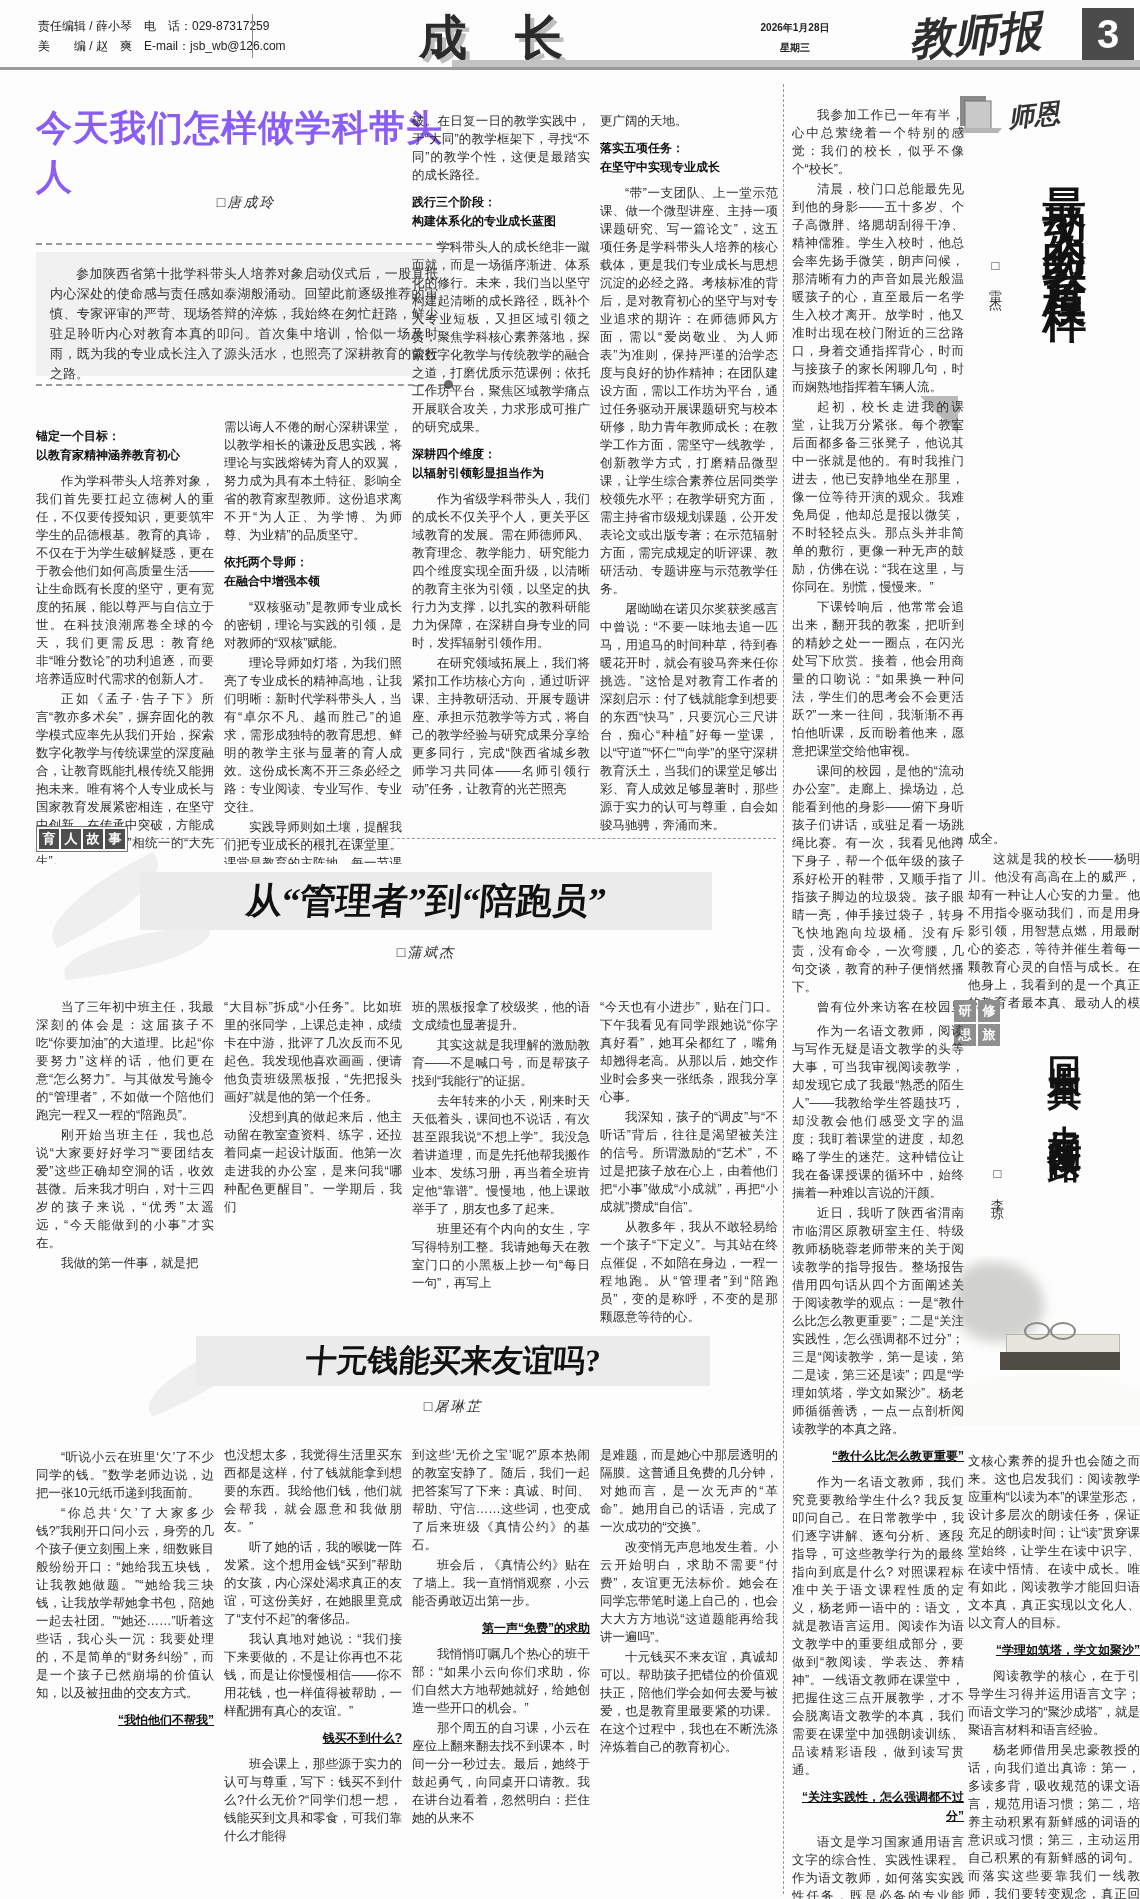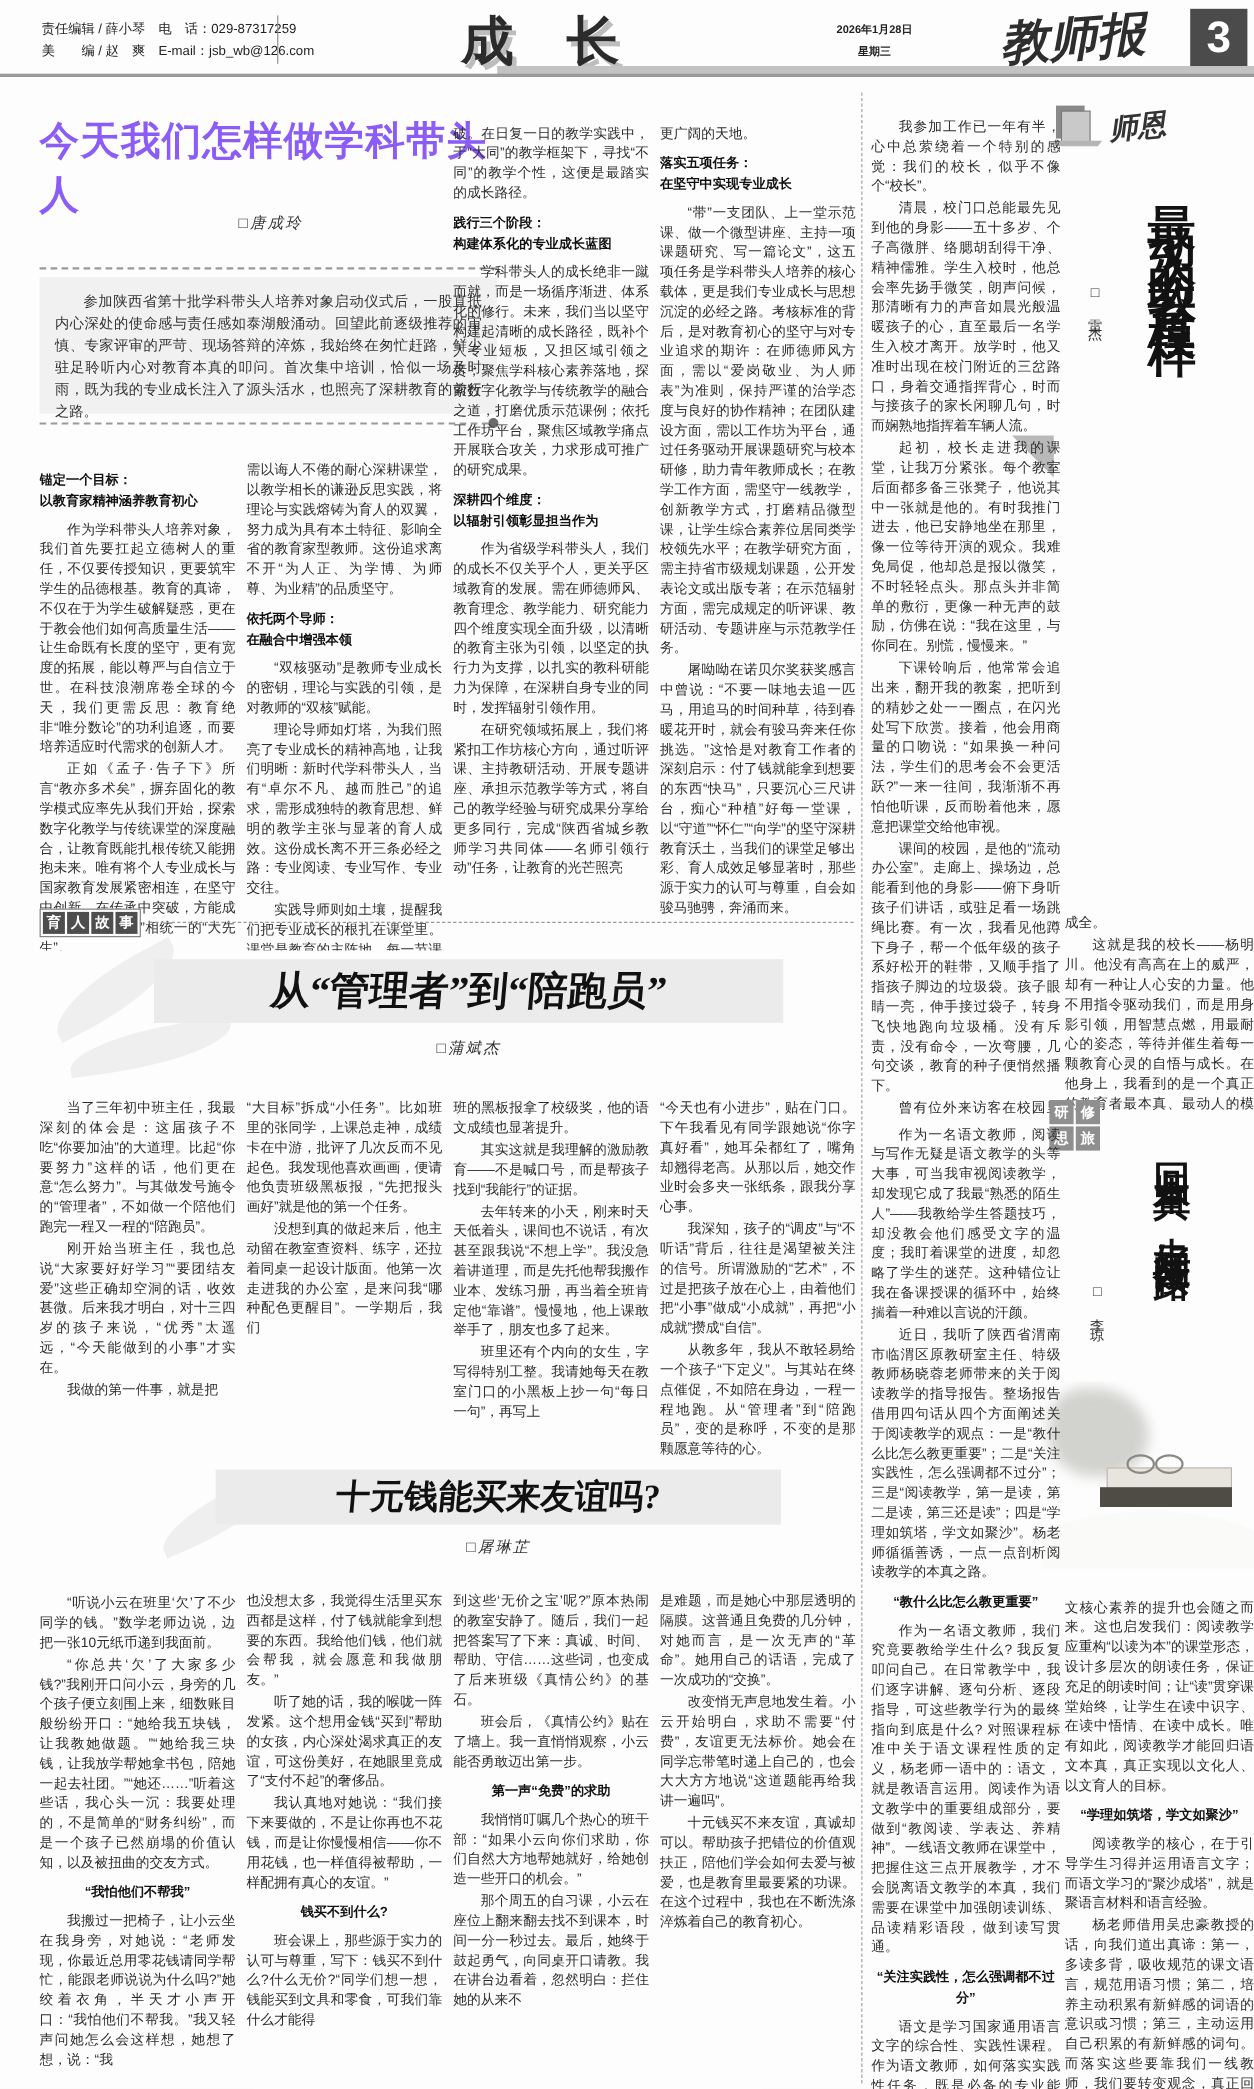--- a/index.html
+++ b/index.html
@@ -18,21 +18,21 @@
     transform:rotate(-4deg);color:#2e2e2e;}
   .page-num{position:absolute;left:1082px;top:8px;width:52px;height:52px;background:#4b4b4b;
     color:#fff;font-size:40px;font-weight:900;text-align:center;line-height:52px;}
   .rule-light{position:absolute;left:452px;top:60px;width:688px;height:10px;background:#c3c3c3;}
   .rule-main{position:absolute;left:0;top:67px;width:1140px;height:3px;background:#9a9a9a;}
   
   .col{position:absolute;overflow:hidden;font-size:12.5px;line-height:18px;text-align:justify;color:#2c2c2c;margin-top:20px;}
   .para{text-indent:2em;margin:0 0 2px 0;}
   .para.p0{text-indent:0;}
   .sub{font-weight:bold;font-size:12px;line-height:19px;margin:9px 0 7px 0;white-space:pre-line;color:#111;}
-  .sub.c{text-align:center;}
+  .sub.c{text-align:right;text-decoration:underline;}
   .byline{position:absolute;text-align:center;font-size:14px;letter-spacing:2px;color:#333;
     font-family:"Liberation Serif",serif;font-style:italic;}
   
   .lead-title{position:absolute;left:36px;top:104px;width:420px;text-align:left;
     font-size:36px;font-weight:900;letter-spacing:1px;color:#8b5cf6;}
   .dash-h{position:absolute;border-top:2px dashed #9a9a9a;height:0;}
   .dash-dot{position:absolute;width:9px;height:9px;border-radius:50%;background:#6b6b6b;}
   .intro-box{position:absolute;left:36px;top:252px;width:416px;height:124px;background:#f1f1f1;
     padding:12px 14px;box-sizing:border-box;font-size:13px;line-height:20px;text-align:justify;
     font-family:"Liberation Serif",serif;color:#333;}
@@ -168,21 +168,20 @@
 
   <div class="leaf" style="left:140px;top:1360px;width:120px;height:34px;transform:rotate(-24deg);"></div>
   <div class="band" style="left:196px;top:1336px;width:514px;height:50px;">
     <span class="bt" style="font-size:31px;line-height:50px;">十元钱能买来友谊吗?</span>
   </div>
   <div class="byline" style="left:196px;top:1398px;width:514px;text-align:center;">□屠琳芷</div>
   <div class="col" style="left:36px;top:1428px;width:178px;height:464px;">
       <div class="para">“听说小云在班里‘欠’了不少同学的钱。”数学老师边说，边把一张10元纸币递到我面前。</div>
       <div class="para">“你总共‘欠’了大家多少钱?”我刚开口问小云，身旁的几个孩子便立刻围上来，细数账目般纷纷开口：“她给我五块钱，让我教她做题。”“她给我三块钱，让我放学帮她拿书包，陪她一起去社团。”“她还……”听着这些话，我心头一沉：我要处理的，不是简单的“财务纠纷”，而是一个孩子已然崩塌的价值认知，以及被扭曲的交友方式。</div>
       <div class="sub c">“我怕他们不帮我”</div>
-      <div class="para">我搬过一把椅子，让小云坐在我身旁，对她说：“老师发现，你最近总用零花钱请同学帮忙，能跟老师说说为什么吗?”她绞着衣角，半天才小声开口：“我怕他们不帮我。”我又轻声问她怎么会这样想，她想了想，说：“我</div>
     </div>
   <div class="col" style="left:224px;top:1426px;width:178px;height:466px;">
       <div class="para p0">也没想太多，我觉得生活里买东西都是这样，付了钱就能拿到想要的东西。我给他们钱，他们就会帮我，就会愿意和我做朋友。”</div>
       <div class="para">听了她的话，我的喉咙一阵发紧。这个想用金钱“买到”帮助的女孩，内心深处渴求真正的友谊，可这份美好，在她眼里竟成了“支付不起”的奢侈品。</div>
       <div class="para">我认真地对她说：“我们接下来要做的，不是让你再也不花钱，而是让你慢慢相信——你不用花钱，也一样值得被帮助，一样配拥有真心的友谊。”</div>
       <div class="sub c">钱买不到什么?</div>
       <div class="para">班会课上，那些源于实力的认可与尊重，写下：钱买不到什么?什么无价?“同学们想一想，钱能买到文具和零食，可我们靠什么才能得</div>
     </div>
   <div class="col" style="left:412px;top:1426px;width:178px;height:466px;">
       <div class="para p0">到这些‘无价之宝’呢?”原本热闹的教室安静了。随后，我们一起把答案写了下来：真诚、时间、帮助、守信……这些词，也变成了后来班级《真情公约》的基石。</div>

